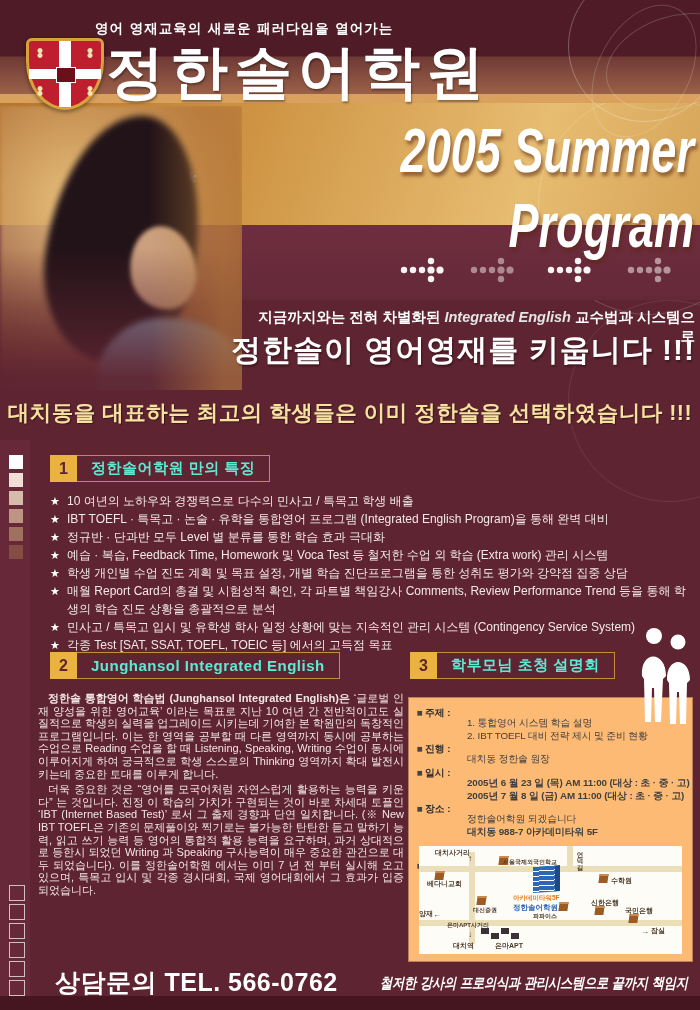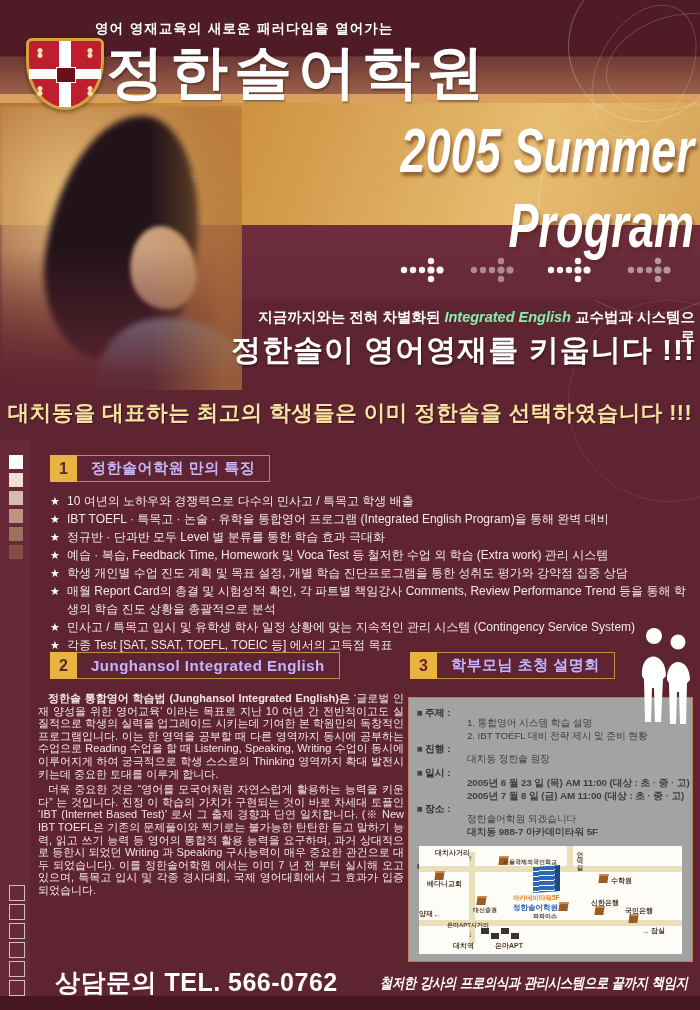--- a/index.html
+++ b/index.html
@@ -50,52 +50,52 @@
     border-radius:50% 50% 45% 55%/55% 55% 45% 45%;filter:blur(2px);transform:rotate(-8deg);}
   #photo .shirt{position:absolute;top:212px;left:96px;width:150px;height:80px;background:#7f96aa;
     border-radius:45% 55% 0 0/80% 70% 0 0;filter:blur(3px);}
   #photo .fade{position:absolute;inset:0;
     background:linear-gradient(to right,transparent 62%,rgba(190,130,62,.55) 92%),
                linear-gradient(to bottom,transparent 50%,rgba(94,36,49,.95) 96%);}
 
   
   #intro-line1{position:absolute;top:308px;left:255px;width:440px;text-align:right;color:#fff;
     font-size:14.5px;font-weight:bold;z-index:3;}
-  #intro-line1 .hl{color:#86efac;font-style:italic;}
+  #intro-line1 .hl{color:#e5e5e5;font-style:italic;}
   #intro-line2{position:absolute;top:330px;left:230px;width:465px;text-align:right;color:#fff;
     font-size:30px;font-weight:bold;letter-spacing:1px;z-index:3;
     text-shadow:1px 2px 2px rgba(0,0,0,.35);}
   #banner-line{position:absolute;top:398px;left:0;width:700px;text-align:center;color:#f6e1a1;
     font-size:21.5px;font-weight:bold;letter-spacing:.5px;text-shadow:1px 1px 1px rgba(0,0,0,.4);}
 
   
   #sidebar{position:absolute;top:440px;left:0;width:30px;height:570px;background:#67293a;}
   .sq{position:absolute;left:9px;width:14px;height:14px;}
   .sq.hollow{border:1px solid rgba(255,255,255,.7);background:transparent;}
 
   
   .sec-head{position:absolute;display:flex;align-items:stretch;height:27px;z-index:4;}
   .sec-num{width:27px;background:#eab23f;color:#5e2431;font-weight:bold;font-size:16px;
     display:flex;align-items:center;justify-content:center;}
-  .sec-title{border:1px solid #c3903a;border-left:none;color:#c4b5fd;font-weight:bold;font-size:15px;
+  .sec-title{border:1px solid #c3903a;border-left:none;color:#5eead4;font-weight:bold;font-size:15px;
     display:flex;align-items:center;padding:0 14px;letter-spacing:.5px;white-space:nowrap;}
 
   
   #features{position:absolute;top:492px;left:50px;width:645px;list-style:none;margin:0;padding:0;}
   #features li{position:relative;color:#f3e9e6;font-size:12px;line-height:18px;padding-left:17px;}
   #features .star{position:absolute;left:0;top:0;color:#fff;font-size:11px;}
 
   
   #s2-text{position:absolute;top:692px;left:38px;width:366px;color:#f2e6e4;font-size:11px;
     line-height:12.6px;text-align:justify;}
   #s2-text p{margin:0 0 3px 0;text-indent:10px;}
   #s2-text .lead{font-weight:bold;}
 
   
-  #panel{position:absolute;top:697px;left:408px;width:285px;height:265px;background:#a3a3a3;
+  #panel{position:absolute;top:697px;left:408px;width:285px;height:265px;background:#fdba74;
     border:1px solid #b5805a;box-sizing:border-box;padding:8px 8px 0 8px;z-index:3;}
   .s3-item{display:flex;color:#3f3f3f;font-size:9.8px;line-height:13.2px;}
   .s3-label{min-width:50px;font-weight:bold;color:#2e2e2e;white-space:nowrap;}
   .s3-label .bullet{color:#444;margin-right:2px;}
   .s3-lines{flex:1;margin-top:10px;}
   .s3-lines div{white-space:nowrap;letter-spacing:-.1px;}
   .s3-lines .strong{font-weight:bold;}
 
   
   #map{position:absolute;left:10px;top:148px;width:263px;height:108px;background:#fefcf7;}

